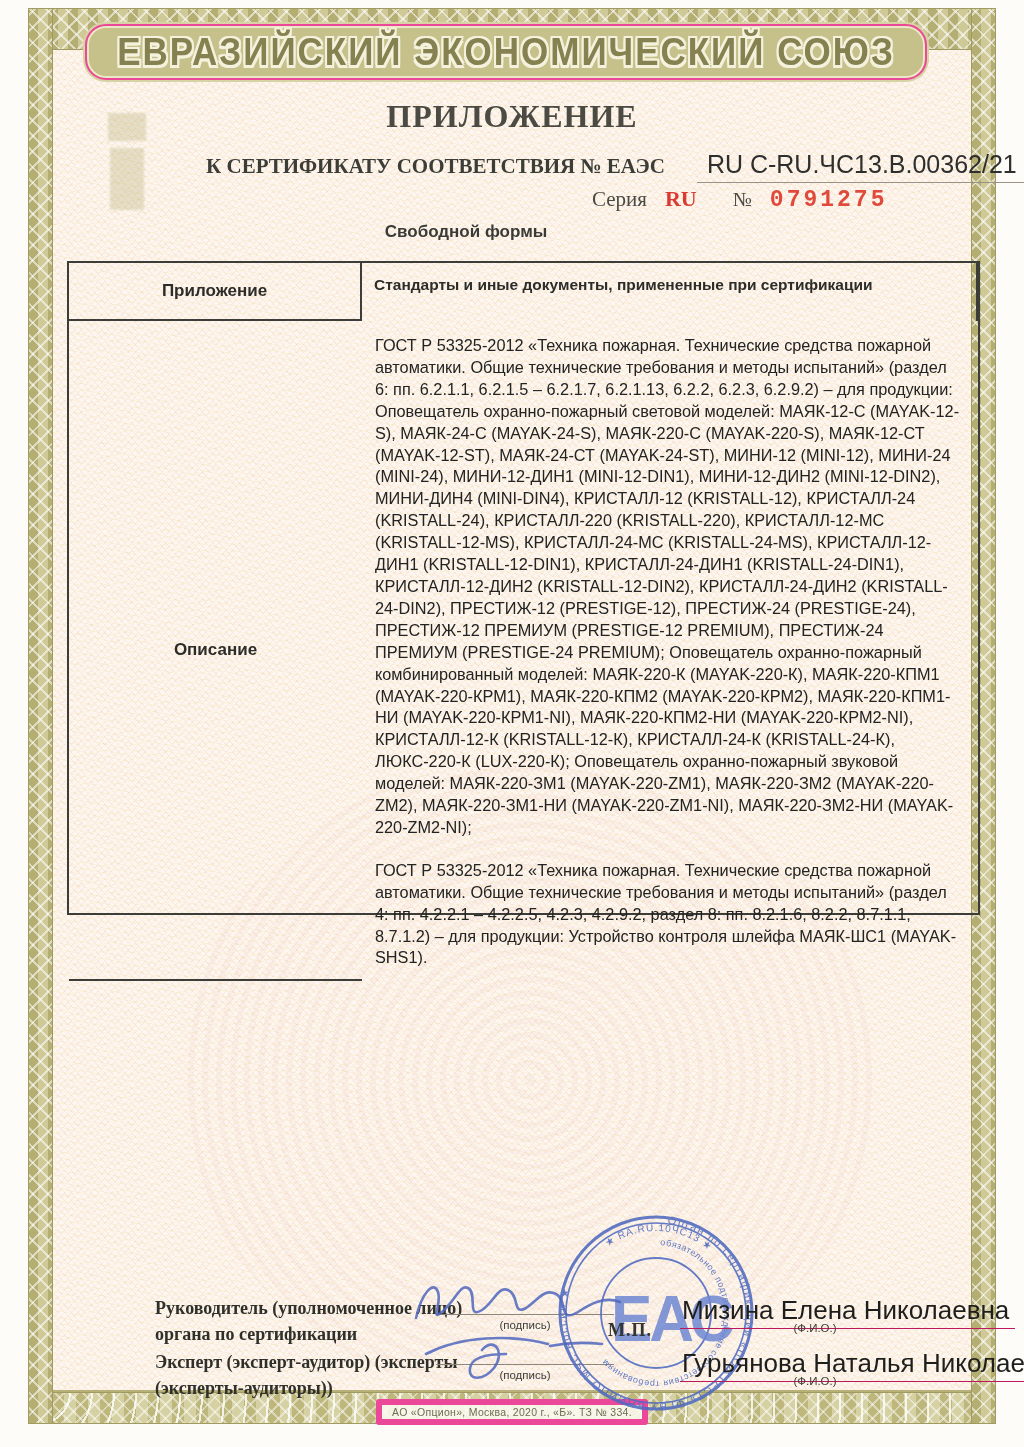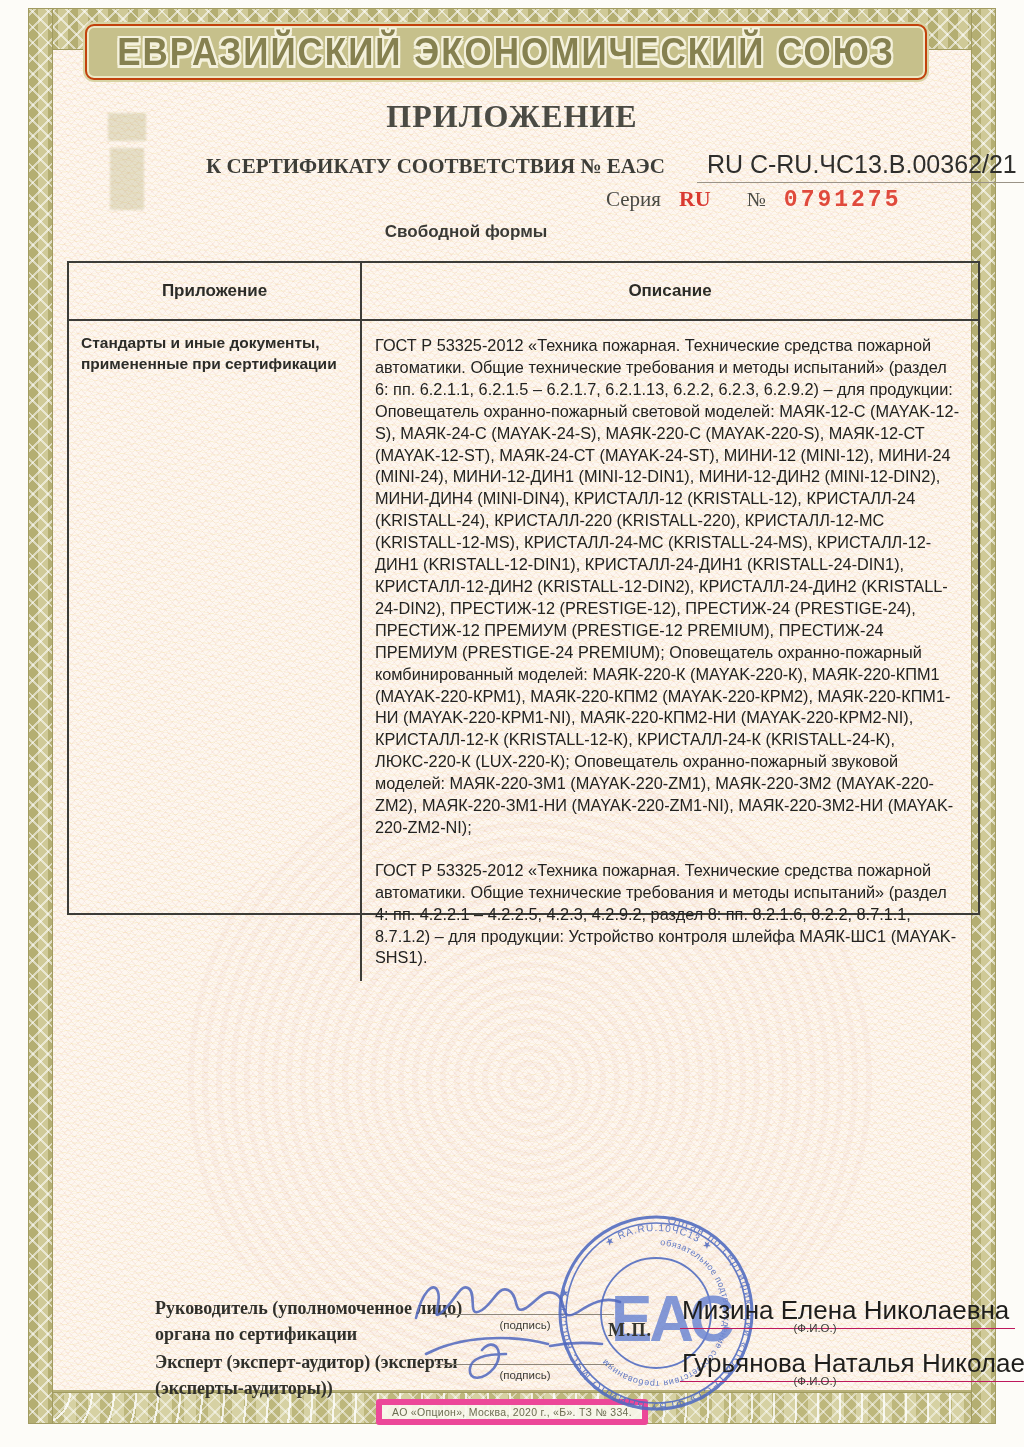--- a/index.html
+++ b/index.html
@@ -43,32 +43,32 @@
     position:absolute;z-index:2;left:180px;top:760px;width:700px;height:640px;
     background:repeating-radial-gradient(circle at 50% 50%, rgba(216,160,148,.07) 0 6px, transparent 6px 14px);
     border-radius:50%;pointer-events:none;
   }
   .smudge{position:absolute;z-index:3;background:rgba(168,163,96,.28);filter:blur(1px);}
   .smudge1{left:108px;top:113px;width:38px;height:28px;}
   .smudge2{left:110px;top:148px;width:34px;height:62px;}
   
   .banner{
     position:absolute;z-index:4;left:85px;top:24px;width:838px;height:52px;
-    background:#c6c08b;border:2px solid #c2410c;border-radius:9px;
+    background:#c6c08b;border:2px solid #ec4899;border-radius:21px;
     box-shadow:inset 0 0 0 2px #ece8c6, 0 0 0 2px #d8d3a4;
     display:flex;align-items:center;justify-content:center;
   }
   .banner-title{
     font-weight:800;font-size:35px;letter-spacing:2px;color:#868150;
     transform:scaleY(1.12);white-space:nowrap;
     text-shadow:-2px 0 0 #f4f1dc, 2px 0 0 #f4f1dc, 0 -2px 0 #f4f1dc, 0 2px 0 #f4f1dc,
                 -2px -2px 0 #f4f1dc, 2px 2px 0 #f4f1dc, -2px 2px 0 #f4f1dc, 2px -2px 0 #f4f1dc;
   }
   
-  .serif{font-family:"Liberation Serif",serif;margin-left:14px;}
+  .serif{font-family:"Liberation Serif",serif;}
   .doc-title{
     position:absolute;z-index:4;left:0;top:98px;width:1024px;text-align:center;
     font-family:"Liberation Serif",serif;font-weight:700;font-size:32px;
     letter-spacing:1px;color:#4b4b44;
   }
   .subtitle-row{
     position:absolute;z-index:4;left:206px;top:150px;white-space:nowrap;
     font-family:"Liberation Serif",serif;font-weight:700;font-size:21px;color:#3d3d38;
     display:flex;align-items:baseline;gap:32px;
   }
@@ -181,22 +181,22 @@
     <span class="series-label serif">Серия</span>
     <span class="series-value">RU</span>
     <span class="number-sign">№</span>
     <span class="form-number">0791275</span>
   </div>
 
   <div class="form-type">Свободной формы</div>
 
   <div class="apx-table">
     <div class="cell th th-left">Приложение</div>
+    <div class="cell td-left">Стандарты и иные документы, примененные при сертификации</div>
     <div class="cell th">Описание</div>
-    <div class="cell td-left">Стандарты и иные документы, примененные при сертификации</div>
     <div class="cell td-right">
       <p>ГОСТ Р 53325-2012 «Техника пожарная. Технические средства пожарной автоматики. Общие технические требования и методы испытаний» (раздел 6: пп. 6.2.1.1, 6.2.1.5 – 6.2.1.7, 6.2.1.13, 6.2.2, 6.2.3, 6.2.9.2) – для продукции: Оповещатель охранно-пожарный световой моделей: МАЯК-12-С (MAYAK-12-S), МАЯК-24-С (MAYAK-24-S), МАЯК-220-С (MAYAK-220-S), МАЯК-12-СТ (MAYAK-12-ST), МАЯК-24-СТ (MAYAK-24-ST), МИНИ-12 (MINI-12), МИНИ-24 (MINI-24), МИНИ-12-ДИН1 (MINI-12-DIN1), МИНИ-12-ДИН2 (MINI-12-DIN2), МИНИ-ДИН4 (MINI-DIN4), КРИСТАЛЛ-12 (KRISTALL-12), КРИСТАЛЛ-24 (KRISTALL-24), КРИСТАЛЛ-220 (KRISTALL-220), КРИСТАЛЛ-12-МС (KRISTALL-12-MS), КРИСТАЛЛ-24-МС (KRISTALL-24-MS), КРИСТАЛЛ-12-ДИН1 (KRISTALL-12-DIN1), КРИСТАЛЛ-24-ДИН1 (KRISTALL-24-DIN1), КРИСТАЛЛ-12-ДИН2 (KRISTALL-12-DIN2), КРИСТАЛЛ-24-ДИН2 (KRISTALL-24-DIN2), ПРЕСТИЖ-12 (PRESTIGE-12), ПРЕСТИЖ-24 (PRESTIGE-24), ПРЕСТИЖ-12 ПРЕМИУМ (PRESTIGE-12 PREMIUM), ПРЕСТИЖ-24 ПРЕМИУМ (PRESTIGE-24 PREMIUM); Оповещатель охранно-пожарный комбинированный моделей: МАЯК-220-К (MAYAK-220-К), МАЯК-220-КПМ1 (MAYAK-220-КРМ1), МАЯК-220-КПМ2 (MAYAK-220-КРМ2), МАЯК-220-КПМ1-НИ (MAYAK-220-КРМ1-NI), МАЯК-220-КПМ2-НИ (MAYAK-220-КРМ2-NI), КРИСТАЛЛ-12-К (KRISTALL-12-К), КРИСТАЛЛ-24-К (KRISTALL-24-К), ЛЮКС-220-К (LUX-220-К); Оповещатель охранно-пожарный звуковой моделей: МАЯК-220-ЗМ1 (MAYAK-220-ZM1), МАЯК-220-ЗМ2 (MAYAK-220-ZM2), МАЯК-220-ЗМ1-НИ (MAYAK-220-ZM1-NI), МАЯК-220-ЗМ2-НИ (MAYAK-220-ZM2-NI);</p>
       <p>ГОСТ Р 53325-2012 «Техника пожарная. Технические средства пожарной автоматики. Общие технические требования и методы испытаний» (раздел 4: пп. 4.2.2.1 – 4.2.2.5, 4.2.3, 4.2.9.2, раздел 8: пп. 8.2.1.6, 8.2.2, 8.7.1.1, 8.7.1.2) – для продукции: Устройство контроля шлейфа МАЯК-ШС1 (MAYAK-SHS1).</p>
     </div>
   </div>
 
   <svg class="stamp" width="216" height="216" viewBox="0 0 216 216">
     <defs>
       <path id="ringOuter" d="M108,18 a90,90 0 1,1 -0.01,0 z"></path>
       <path id="ringInnerTop" d="M108,40 a68,68 0 1,1 -0.01,0 z"></path>

